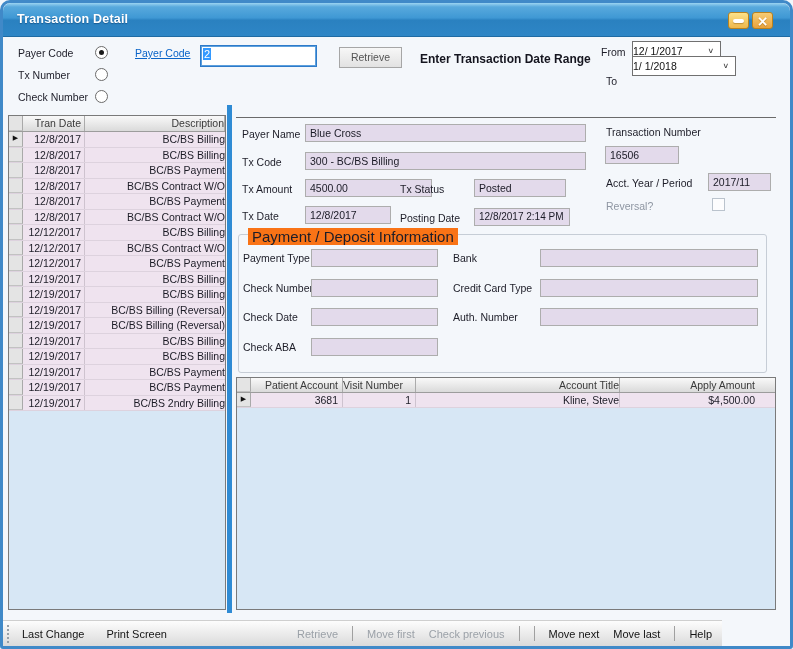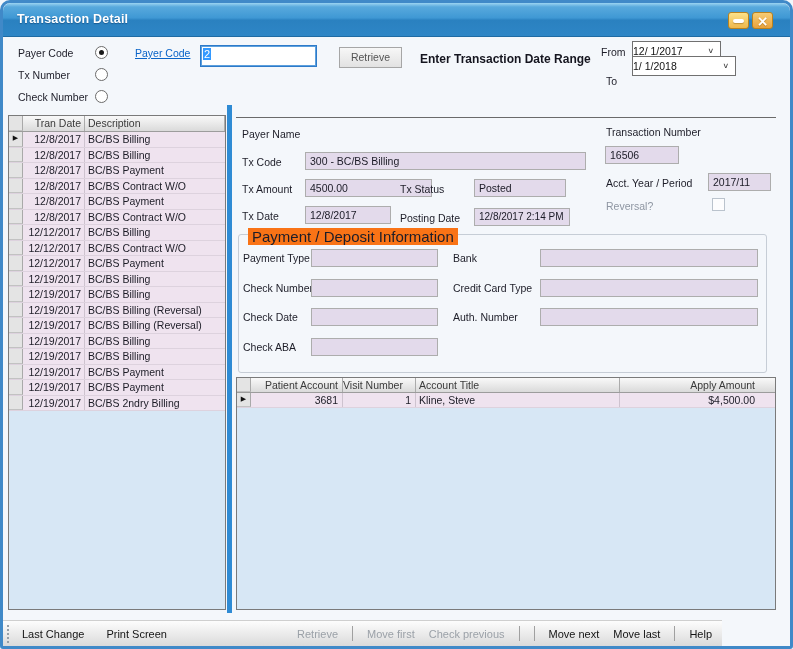--- a/index.html
+++ b/index.html
@@ -37,21 +37,21 @@
   .combo .chev{margin-left:auto;margin-right:6px;color:#404040;font-size:9px;font-family:"DejaVu Sans",sans-serif;transform:scaleY(.8);}
   
   .grid{position:absolute;border:1px solid #7a7a7a;background:#d7e7f5;overflow:hidden;}
   .g-header{display:flex;height:16px;background:linear-gradient(#f9f9f9,#dadada);border-bottom:1px solid #9c9c9c;}
   .g-hcell{font-size:10.5px;color:#3a3a3a;line-height:15px;border-right:1px solid #ababab;white-space:nowrap;overflow:hidden;}
   .g-row{display:flex;height:15.5px;background:#efe3ef;border-bottom:1px solid #ddd2de;}
   .g-cell{font-size:10.5px;color:#1c1c26;line-height:15px;border-right:1px solid #cec3cf;white-space:nowrap;overflow:hidden;}
   .g-selcell{background:#e4e4e4;border-right:1px solid #a9a9a9;border-bottom:1px solid #c2c2c2;
     display:flex;align-items:center;justify-content:center;}
   .arrow{font-size:7px;color:#111;font-family:"DejaVu Sans",sans-serif;line-height:7px;}
-  .r{text-align:right;} .l{text-align:left;}
+  .r{text-align:right;} .l{text-align:right;}
   .field{position:absolute;height:18px;background:#e3daeb;border:1px solid #adadad;font-size:10.5px;
     color:#1b1b26;line-height:16px;padding:0 4px;white-space:nowrap;overflow:hidden;}
   .splitter{position:absolute;left:227px;top:105px;width:5px;height:508px;background:#2f8bd4;cursor:col-resize;}
   .panel-topline{position:absolute;left:236px;top:117px;width:540px;height:1px;background:#6a6a6a;}
   .groupbox{position:absolute;left:238px;top:234px;width:529px;height:139px;border:1px solid #c6cdd6;border-radius:3px;}
   .legend{position:absolute;left:248px;top:228px;font-size:15px;color:#1d1d28;background:#f97316;padding:0 4px;white-space:nowrap;}
   .checkbox{position:absolute;width:13px;height:13px;background:#fdfdfe;border:1px solid #bac3cd;}
   .toolbar{position:absolute;left:3px;top:620px;width:719px;height:26px;
     background:linear-gradient(#fdfdfd,#dadada);border-top:1px solid #cfcfcf;display:flex;align-items:center;z-index:45;}
   .grip{width:3px;height:18px;border-left:2px dotted #97a0a8;margin-left:4px;}
@@ -211,20 +211,21 @@
           <span class="g-cell l" style="flex: 1 1 0%; padding-left: 3px; border-right: none;">BC/BS 2ndry Billing</span>
         </div>
       </div>
   </div>
 
   <div class="splitter"></div>
 
   <div class="panel-topline"></div>
 
   <span class="lbl" style="left:242px;top:128px">Payer Name</span>
+  <div class="field" style="left:305px;top:124px;width:281px">Blue Cross</div>
   <span class="lbl" style="left:242px;top:156px">Tx Code</span>
   <div class="field" style="left:305px;top:152px;width:281px">300 - BC/BS Billing</div>
   <span class="lbl" style="left:242px;top:183px">Tx Amount</span>
   <div class="field" style="left:305px;top:179px;width:127px">4500.00</div>
   <span class="lbl" style="left:400px;top:183px">Tx Status</span>
   <div class="field" style="left:474px;top:179px;width:92px">Posted</div>
   <span class="lbl" style="left:242px;top:210px">Tx Date</span>
   <div class="field" style="left:305px;top:206px;width:86px">12/8/2017</div>
   <span class="lbl" style="left:400px;top:212px">Posting Date</span>
   <div class="field" style="left:474px;top:208px;width:96px;font-size:10px">12/8/2017 2:14 PM</div>

